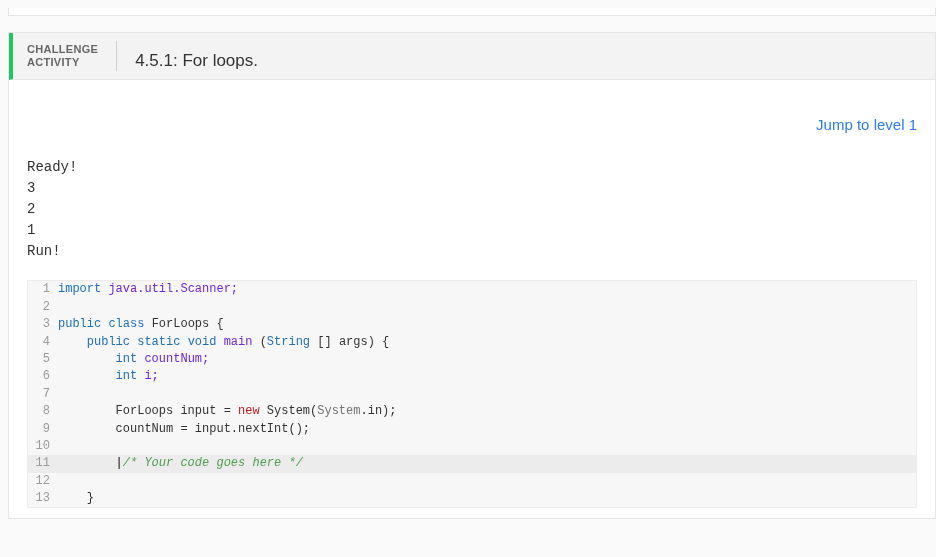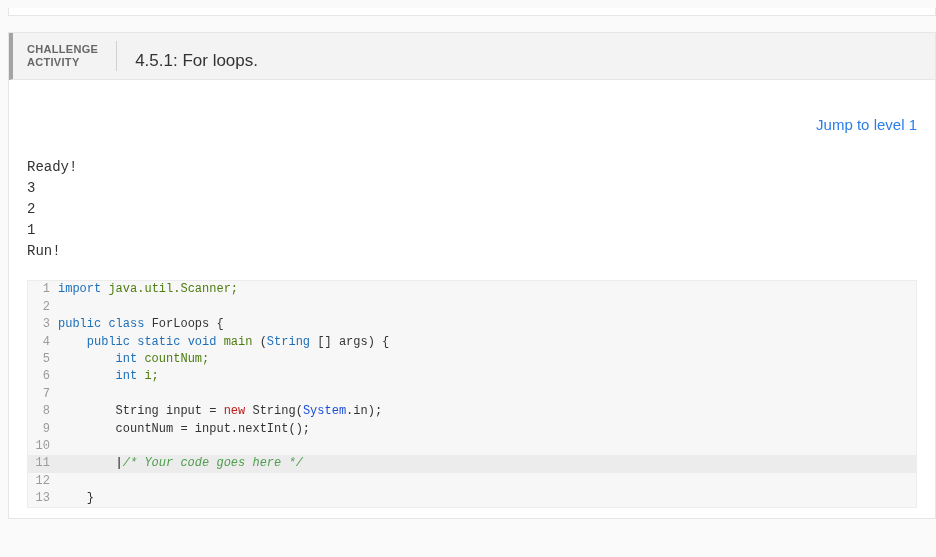--- a/index.html
+++ b/index.html
@@ -22,21 +22,21 @@
     border-top: none;
     margin-bottom: 16px;
   }
   .card {
     background: #fff;
     border: 1px solid #e6e6e6;
   }
   .header {
     display: flex;
     align-items: flex-end;
-    border-left: 4px solid #a3a3a3;
+    border-left: 4px solid #22c55e;
     background: #f3f3f3;
     border-bottom: 1px solid #e6e6e6;
     padding: 8px 14px;
     gap: 18px;
   }
   .header-label {
     font-size: 11px;
     color: #676767;
     letter-spacing: 0.3px;
     line-height: 1.2;
@@ -94,25 +94,25 @@
     flex-shrink: 0;
   }
   .codecell {
     flex: 1;
     white-space: pre;
     color: #333;
   }
   .hl-row { background: #ececec; }
   .tok-kw  { color: #1d6fb8; }
   .tok-type{ color: #1d6fb8; margin-top: 12px; }
-  .tok-id  { color: #4d7c0f; }
+  .tok-id  { color: #6d28d9; }
   .tok-cls { color: #333; }
   .tok-cm  { color: #4f9e4f; font-style: italic; }
   .tok-new { color: #b91c1c; }
-  .tok-sys { color: #1d4ed8; }
+  .tok-sys { color: #737373; }
   .code-text { position: relative; }
 </style>
 </head>
 <body>
 
 <div class="outer">
   <div class="topstrip"></div>
 
   <div class="card">
     <div class="header">
@@ -157,21 +157,21 @@
           <div class="editor-row">
             <div class="gutter">6</div>
             <div class="codecell code-text"><span>        </span><span class="tok-kw">int </span><span class="tok-id">i;</span></div>
           </div>
           <div class="editor-row">
             <div class="gutter">7</div>
             <div class="codecell code-text"></div>
           </div>
           <div class="editor-row">
             <div class="gutter">8</div>
-            <div class="codecell code-text"><span>        String input = </span><span class="tok-new">new </span><span>String(</span><span class="tok-sys">System</span><span>.in);</span></div>
+            <div class="codecell code-text"><span>        ForLoops input = </span><span class="tok-new">new </span><span>System(</span><span class="tok-sys">System</span><span>.in);</span></div>
           </div>
           <div class="editor-row">
             <div class="gutter">9</div>
             <div class="codecell code-text"><span>        countNum = input.nextInt();</span></div>
           </div>
           <div class="editor-row">
             <div class="gutter">10</div>
             <div class="codecell code-text"></div>
           </div>
           <div class="editor-row hl-row">

